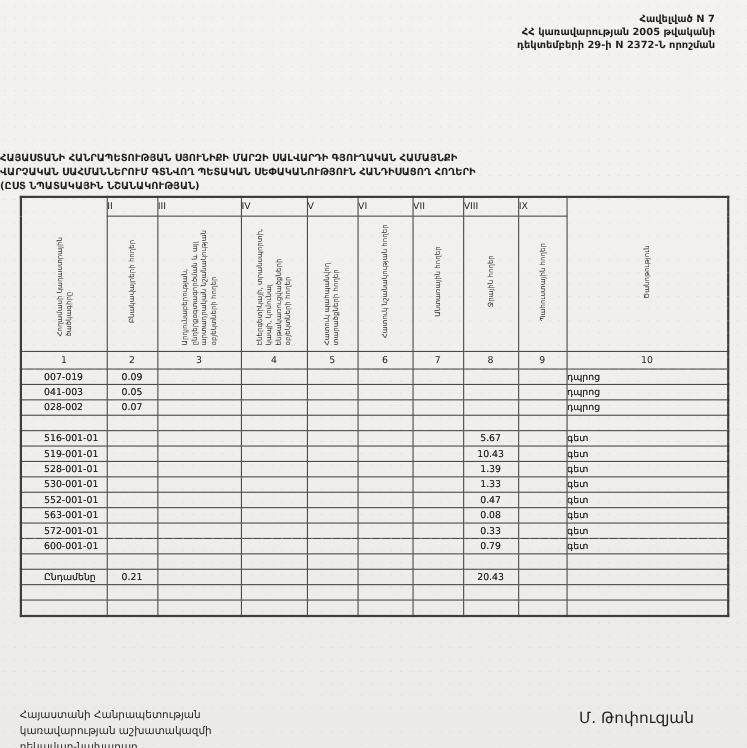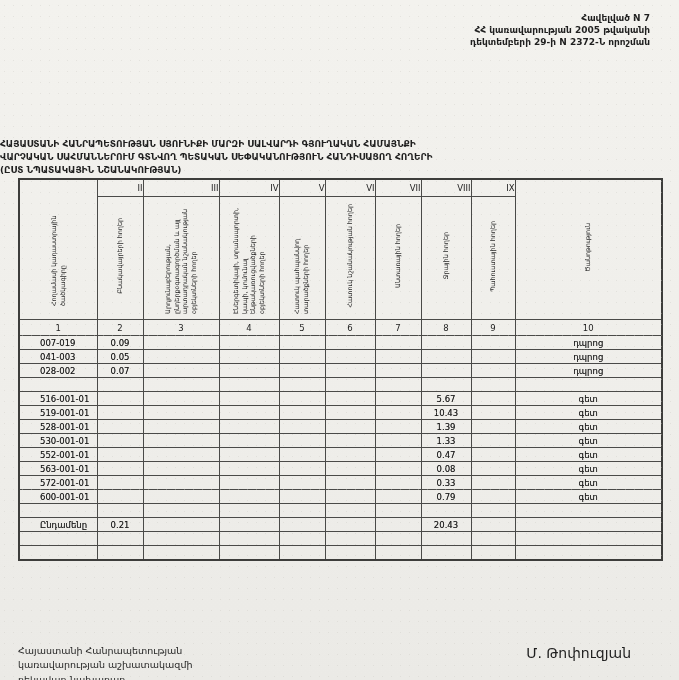--- a/index.html
+++ b/index.html
@@ -51,21 +51,21 @@
   }
   table.land th, table.land td {
     border:1px solid #4a4a48;
     padding:0;
     font-weight:normal;
     overflow:hidden;
   }
   table.land { border:2px solid #3d3d3b; }
   th.num {
     height:16px;
-    font-size:8.5px; font-weight:bold; text-align:right;
+    font-size:8.5px; font-weight:bold; text-align:left;
     color:#222;
   }
   th.rot {
     height:122px;
     text-align:center; vertical-align:middle;
   }
   th.rot span {
     display:inline-block;
     writing-mode:vertical-rl;
     transform:rotate(180deg);
@@ -81,21 +81,21 @@
   tbody td {
     height:13px;
     font-size:8.5px;
     color:#1d1d1d;
     text-shadow:0 0 0.4px rgba(0,0,0,0.55);
     white-space:nowrap;
   }
   tbody td.c0 { text-align:left; padding-left:20px; }
   tbody td.c1, tbody td.c2, tbody td.c3, tbody td.c4,
   tbody td.c5, tbody td.c6, tbody td.c7, tbody td.c8 { text-align:center; }
-  tbody td.c9 { text-align:center; }
+  tbody td.c9 { }
   .footer-left {
     position:absolute; left:18px; top:644px;
     font-size:9.5px; line-height:1.5; color:#1f1f1f;
   }
   .footer-signature {
     position:absolute; right:48px; top:645px;
     font-size:14px; color:#1f1f1f;
   }
 </style>
 </head>

